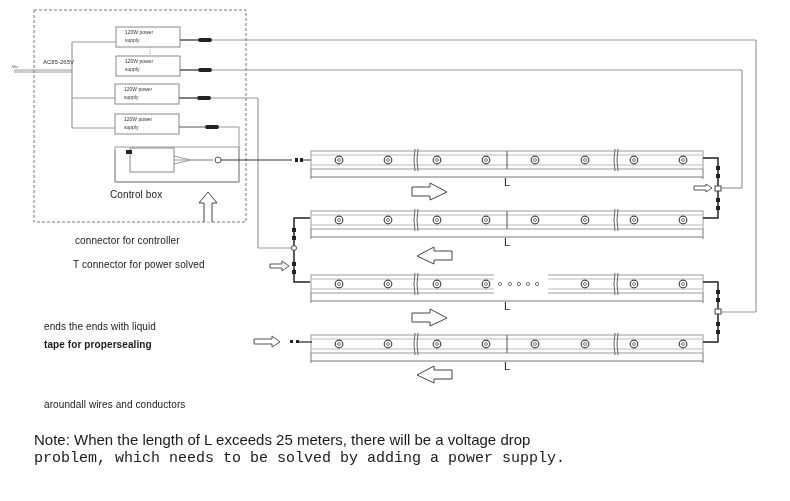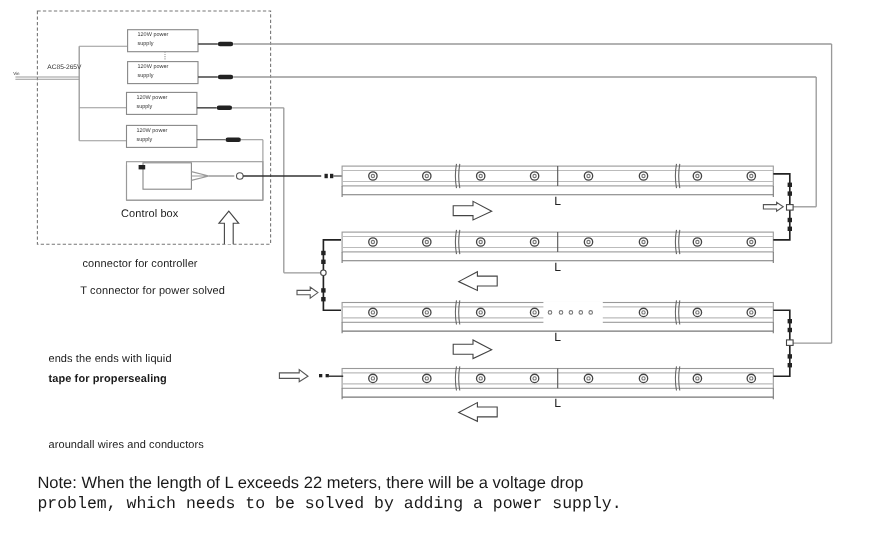--- a/index.html
+++ b/index.html
@@ -253,14 +253,14 @@
 <div class="lbl tiny" style="left:124px;top:116px;">120W power</div>
 <div class="lbl tiny" style="left:124px;top:124px;">supply</div>
 
 <div class="lbl big" style="left:110px;top:189px;">Control box</div>
 <div class="lbl big" style="left:75px;top:235px;">connector for controller</div>
 <div class="lbl big" style="left:73px;top:259px;">T connector for power solved</div>
 <div class="lbl big" style="left:44px;top:321px;">ends the ends with liquid</div>
 <div class="lbl big" style="left:44px;top:339px;font-weight:bold;"> tape for propersealing</div>
 <div class="lbl big" style="left:44px;top:357px;margin-top:42px;">aroundall wires and conductors</div>
 
-<div class="lbl note">Note:  When the length of L exceeds 22 meters, there will be a voltage drop</div>
+<div class="lbl note">Note:  When the length of L exceeds 25 meters, there will be a voltage drop</div>
 <div class="lbl note" style="top:449px;font-family:Liberation Mono, monospace;">problem, which needs to be solved by adding a power supply.</div>
 
 </body></html>

